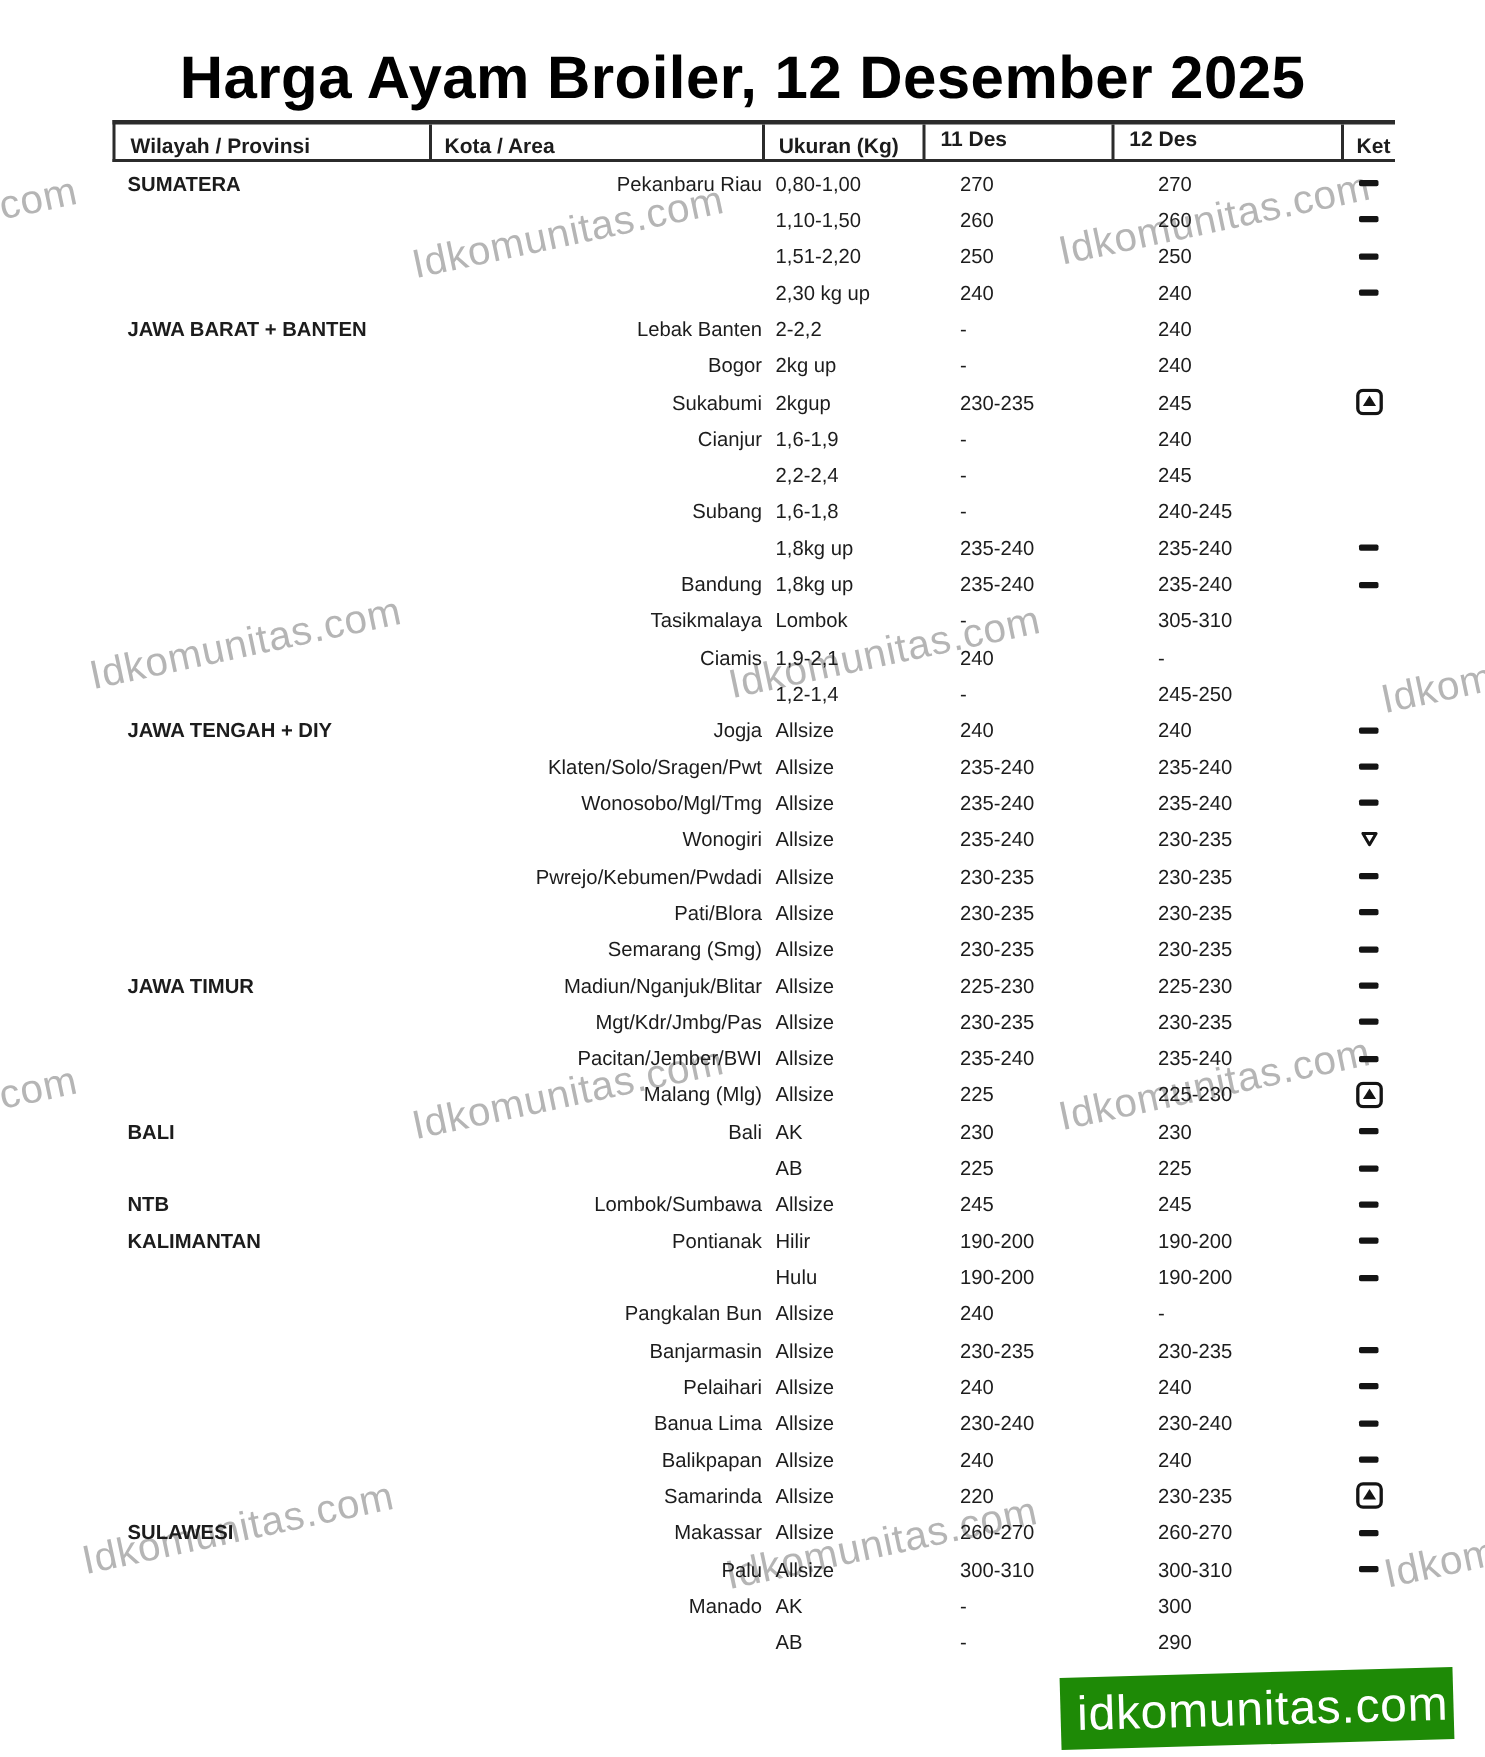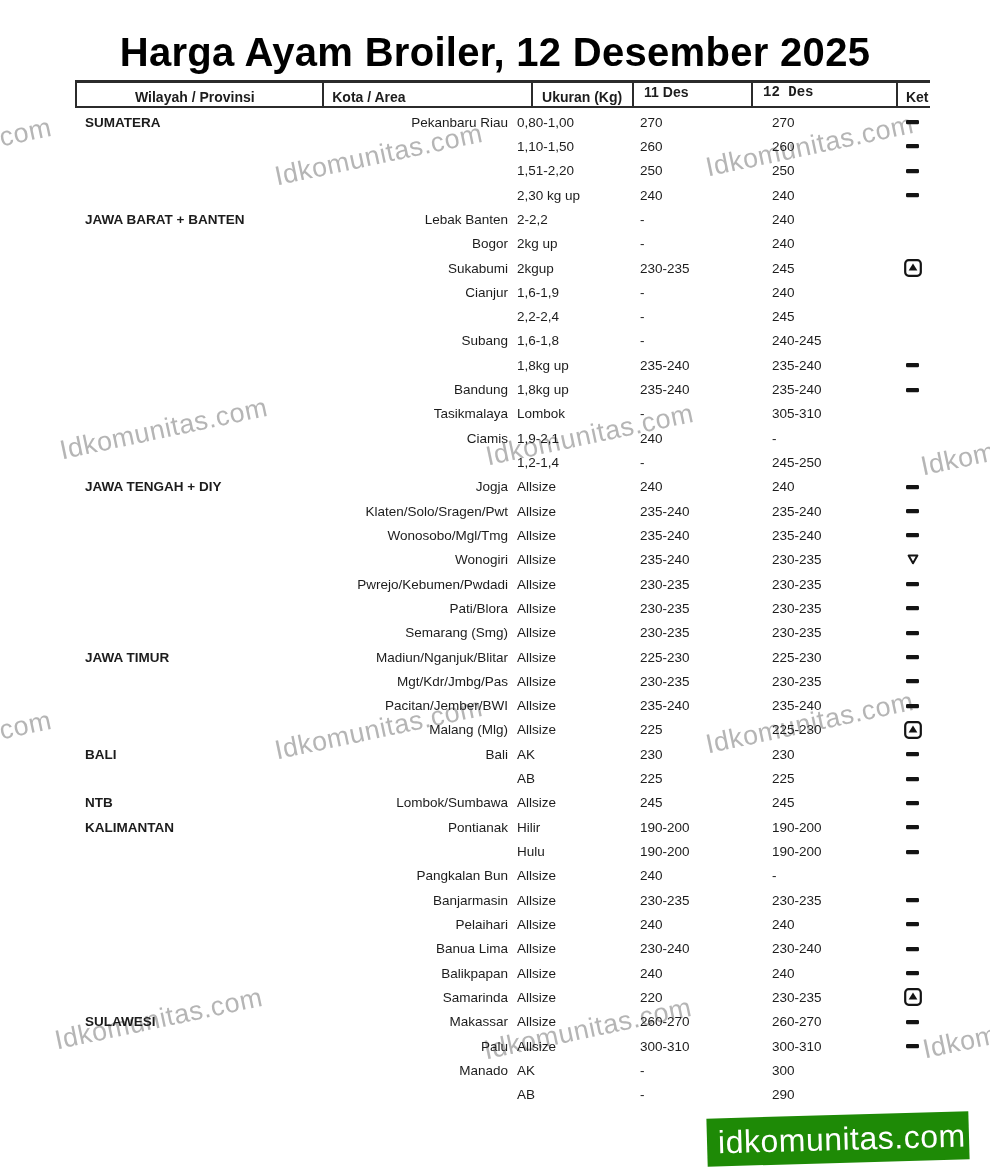--- a/index.html
+++ b/index.html
@@ -18,32 +18,32 @@
   .title{
     position:absolute;top:30px;left:0;width:100%;text-align:center;
     font-size:40px;font-weight:700;margin:0;color:#000;letter-spacing:0.3px;
   }
   
   .table{position:absolute;left:75px;top:80px;width:855px;}
   .thead{
     display:flex;height:23px;
     border-top:3px solid #2b2b2b;border-bottom:2px solid #2b2b2b;
     border-left:2px solid #2b2b2b;
-    font-weight:700;font-size:14px;align-items:center;padding-left:48px;
+    font-weight:700;font-size:14px;align-items:center;
   }
   .thead .hc{
     height:100%;box-sizing:border-box;border-right:2px solid #2b2b2b;
     display:flex;align-items:flex-end;padding-bottom:1px;overflow:hidden;
   }
   .thead .hc:last-child{border-right:none;}
   .hc.h1{width:222px;padding-left:10px;}
   .hc.h2{width:233px;padding-left:8px;}
   .hc.h3{width:112px;padding-left:9px;}
   .hc.h4{width:132px;padding-left:10px;align-items:flex-start;padding-top:1px;}
-  .hc.h5{width:161px;padding-left:10px;align-items:flex-start;padding-top:1px;font-family:Liberation Mono, monospace;}
+  .hc.h5{width:161px;padding-left:10px;align-items:flex-start;padding-top:1px;}
   .hc.h6{width:35px;padding-left:8px;}
   .tbody{padding-top:2px;}
   .row{display:flex;height:24.32px;align-items:center;font-size:13.5px;}
   .c{box-sizing:border-box;overflow:visible;white-space:nowrap;}
   .c1{width:222px;padding-left:10px;font-weight:700;}
   .c2{width:211px;padding-left:8px;font-weight:400;text-align:right;}
   .c3{width:122px;padding-left:9px;}
   .c4{width:132px;padding-left:10px;}
   .c5{width:133px;padding-left:10px;}
   .c6{width:35px;display:flex;justify-content:center;align-items:center;}

